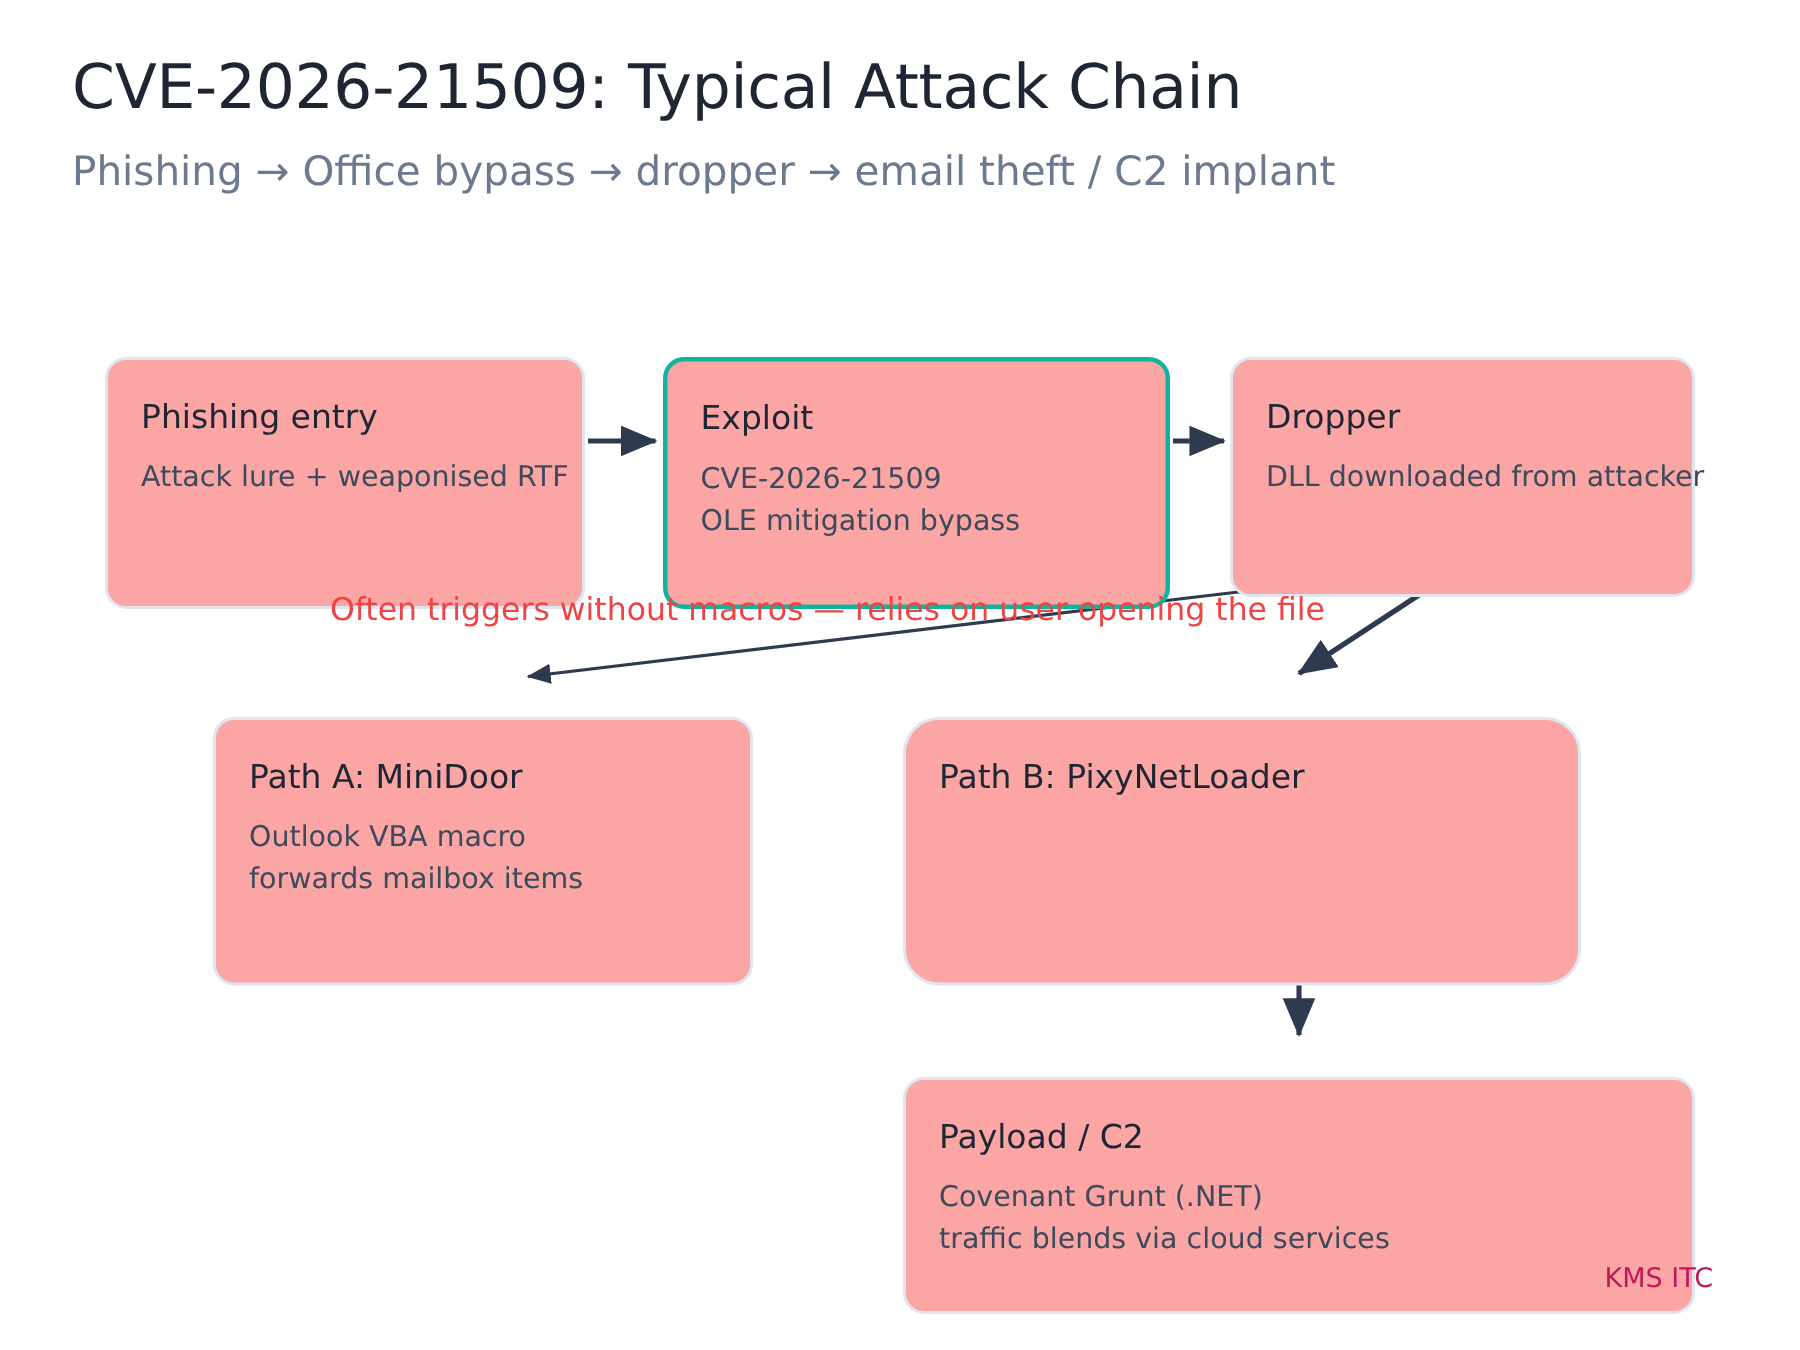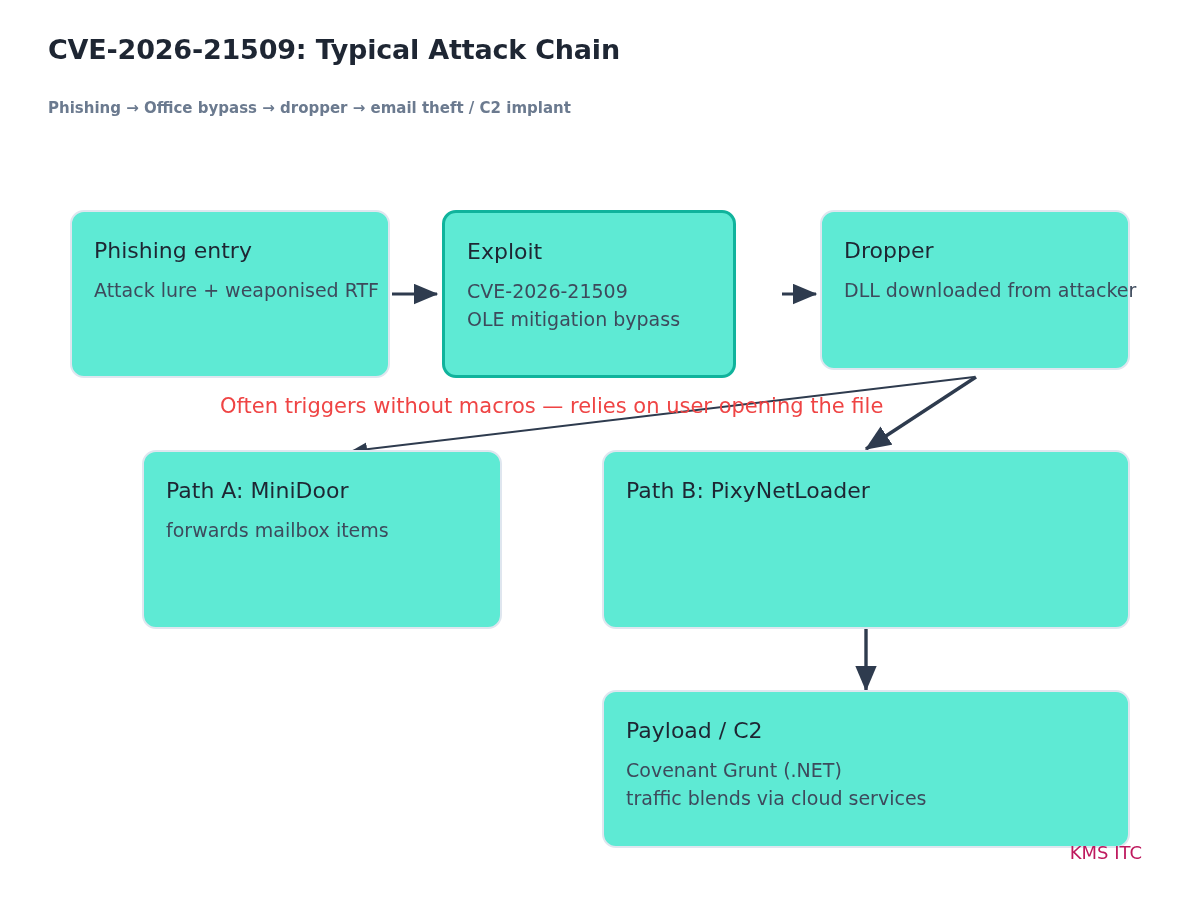--- a/index.html
+++ b/index.html
@@ -20,43 +20,44 @@
     left: 0; top: 0;
     width: 1200px;
     height: 900px;
   }
 
   
   .page-title {
     position: absolute;
     left: 48px;
     top: 34px;
-    font-size: 27px;
-    font-weight: 700;
+    font-size: 41px;
+    font-weight: 400;
     letter-spacing: -0.2px;
     color: #1e2633;
     white-space: nowrap;
   }
   .page-subtitle {
     position: absolute;
     left: 48px;
     top: 99px;
-    font-size: 15px;
-    font-weight: 700;
+    font-size: 27px;
+    font-weight: 400;
     color: #6b7a8f;
     white-space: nowrap;
   }
 
   
   .node {
     position: absolute;
     box-sizing: border-box;
-    background: #5eead4;
+    background: #fca5a5;
     border: 2px solid #dfe6ef;
     border-radius: 14px;
+    margin-top: 28px;
   }
   .node.accent {
     border: 3px solid #10b39c;
   }
   .node-title {
     position: absolute;
     left: 22px;
     top: 26px;
     font-size: 22px;
     font-weight: 400;
@@ -130,45 +131,46 @@
     <line x1="866" y1="629" x2="866" y2="690" stroke="#2e3b4e" stroke-width="3.4" marker-end="url(#arrowhead)"></line>
   </svg>
 
   <div class="node" style="left:70px; top:210px; width:320px; height:168px;">
     <div class="node-title">Phishing entry</div>
     <div class="node-body">
       <span class="line">Attack lure + weaponised RTF</span>
     </div>
   </div>
 
-  <div class="node accent" style="left:442px; top:210px; width:294px; height:168px;">
+  <div class="node accent" style="left:442px; top:210px; width:338px; height:168px;">
     <div class="node-title">Exploit</div>
     <div class="node-body">
       <span class="line">CVE-2026-21509</span>
       <span class="line">OLE mitigation bypass</span>
     </div>
   </div>
 
   <div class="node" style="left:820px; top:210px; width:310px; height:160px;">
     <div class="node-title">Dropper</div>
     <div class="node-body">
       <span class="line">DLL downloaded from attacker</span>
     </div>
   </div>
 
   <div class="edge-note">Often triggers without macros — relies on user opening the file</div>
 
   <div class="node" style="left:142px; top:450px; width:360px; height:179px;">
     <div class="node-title">Path A: MiniDoor</div>
     <div class="node-body">
+      <span class="line">Outlook VBA macro</span>
       <span class="line">forwards mailbox items</span>
     </div>
   </div>
 
-  <div class="node" style="left:602px; top:450px; width:528px; height:179px;">
+  <div class="node" style="left:602px; top:450px; width:452px; height:179px;border-radius:24px;">
     <div class="node-title">Path B: PixyNetLoader</div>
   </div>
 
   <div class="node" style="left:602px; top:690px; width:528px; height:158px;padding-left:32px;">
     <div class="node-title">Payload / C2</div>
     <div class="node-body">
       <span class="line">Covenant Grunt (.NET)</span>
       <span class="line">traffic blends via cloud services</span>
     </div>
   </div>

